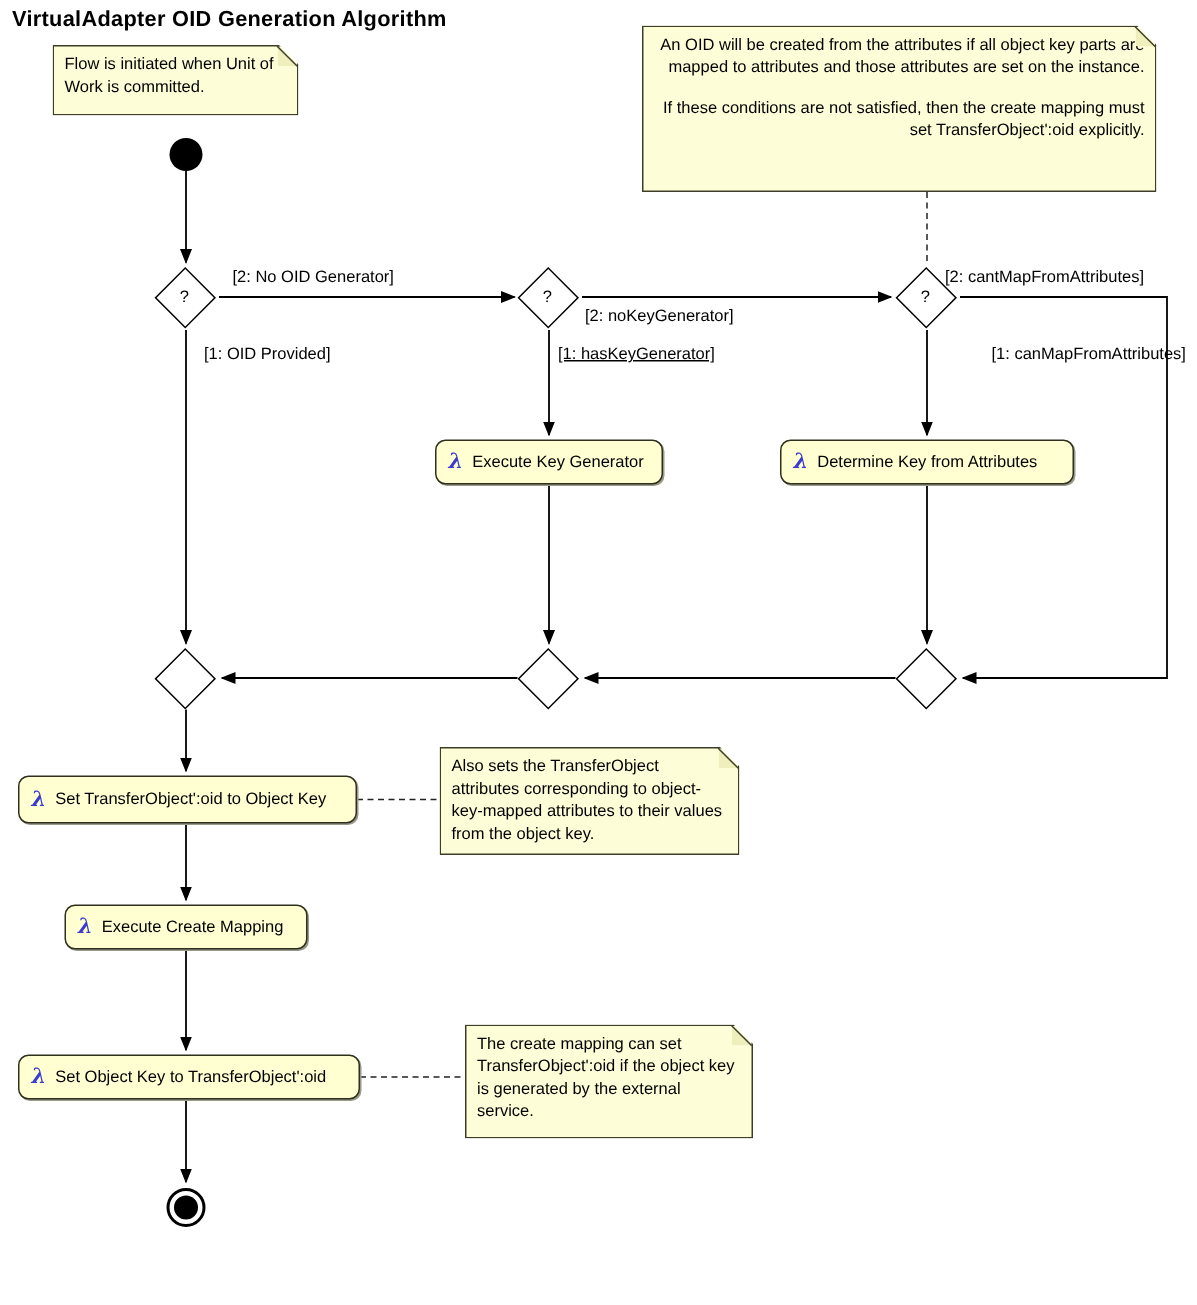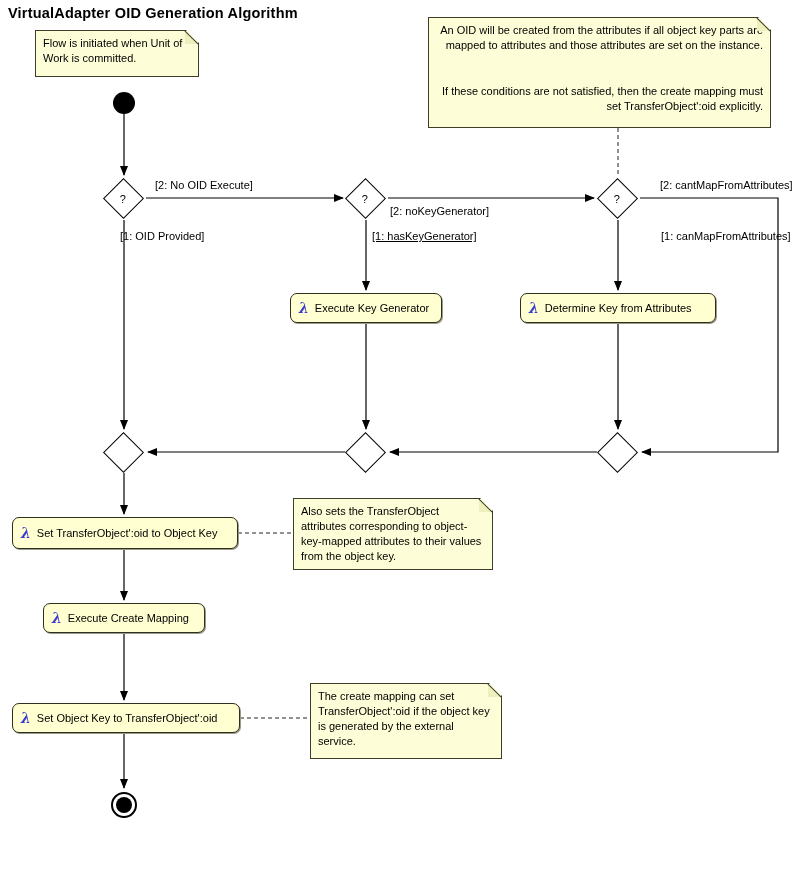--- a/index.html
+++ b/index.html
@@ -17,21 +17,21 @@
     font-size:14.5px; font-weight:bold; letter-spacing:0.2px;
   }
 
   
   .note {
     position:absolute; background:#fdfdd7; border:1px solid #3d3d28;
     font-size:11px; line-height:15px; padding:5px 7px; box-sizing:border-box;
     clip-path: polygon(0 0, calc(100% - 13px) 0, 100% 13px, 100% 100%, 0 100%);
   }
   .note p { margin:0; }
-  .note p + p { margin-top:31px; }
+  .note p + p { margin-top:12px; }
   .fold-tri {
     position:absolute; top:0; right:0; width:13px; height:13px;
     background:#efefbe; clip-path: polygon(0 0, 100% 100%, 0 100%);
   }
   .fold-line {
     position:absolute; top:6px; right:-3px; width:19px; height:1px;
     background:#3d3d28; transform:rotate(45deg);
   }
 
   
@@ -140,25 +140,25 @@
     <span class="q">?</span>
   </div>
   <div class="diamond" style="left:603px; top:184px;">
     <span class="q">?</span>
   </div>
 
   <div class="diamond" style="left:109px; top:438px;"></div>
   <div class="diamond" style="left:351px; top:438px;"></div>
   <div class="diamond" style="left:603px; top:438px;"></div>
 
-  <div class="guard" style="left:155px; top:179px;">[2: No OID Execute]</div>
-  <div class="guard" style="left:120px; top:230px;">[1: OID Provided]</div>
+  <div class="guard" style="left:155px; top:179px;">[2: No OID Generator]</div>
+  <div class="guard" style="left:136px; top:230px;">[1: OID Provided]</div>
   <div class="guard" style="left:390px; top:179px;margin-top:26px;">[2: noKeyGenerator]</div>
   <div class="guard" style="left:372px; top:230px;text-decoration:underline;">[1: hasKeyGenerator]</div>
-  <div class="guard" style="left:660px; top:179px;">[2: cantMapFromAttributes]</div>
+  <div class="guard" style="left:630px; top:179px;">[2: cantMapFromAttributes]</div>
   <div class="guard" style="left:623px; top:230px;margin-left:38px;">[1: canMapFromAttributes]</div>
 
   <div class="action" style="left:290px; top:293px; width:152px; height:30px;">
     <span class="lam">λ</span>
     <span>Execute Key Generator</span>
   </div>
 
   <div class="action" style="left:520px; top:293px; width:196px; height:30px;">
     <span class="lam">λ</span>
     <span>Determine Key from Attributes</span>

